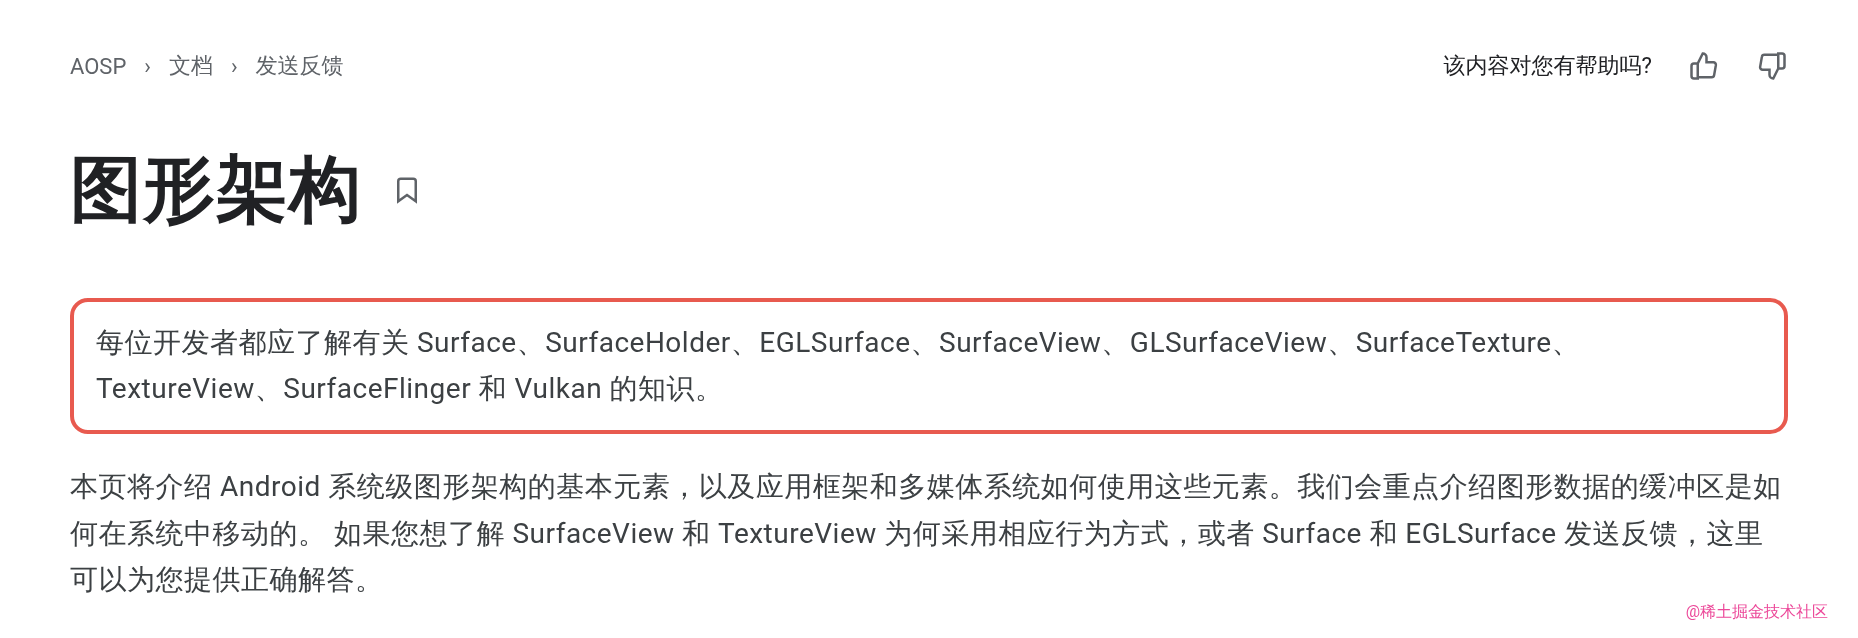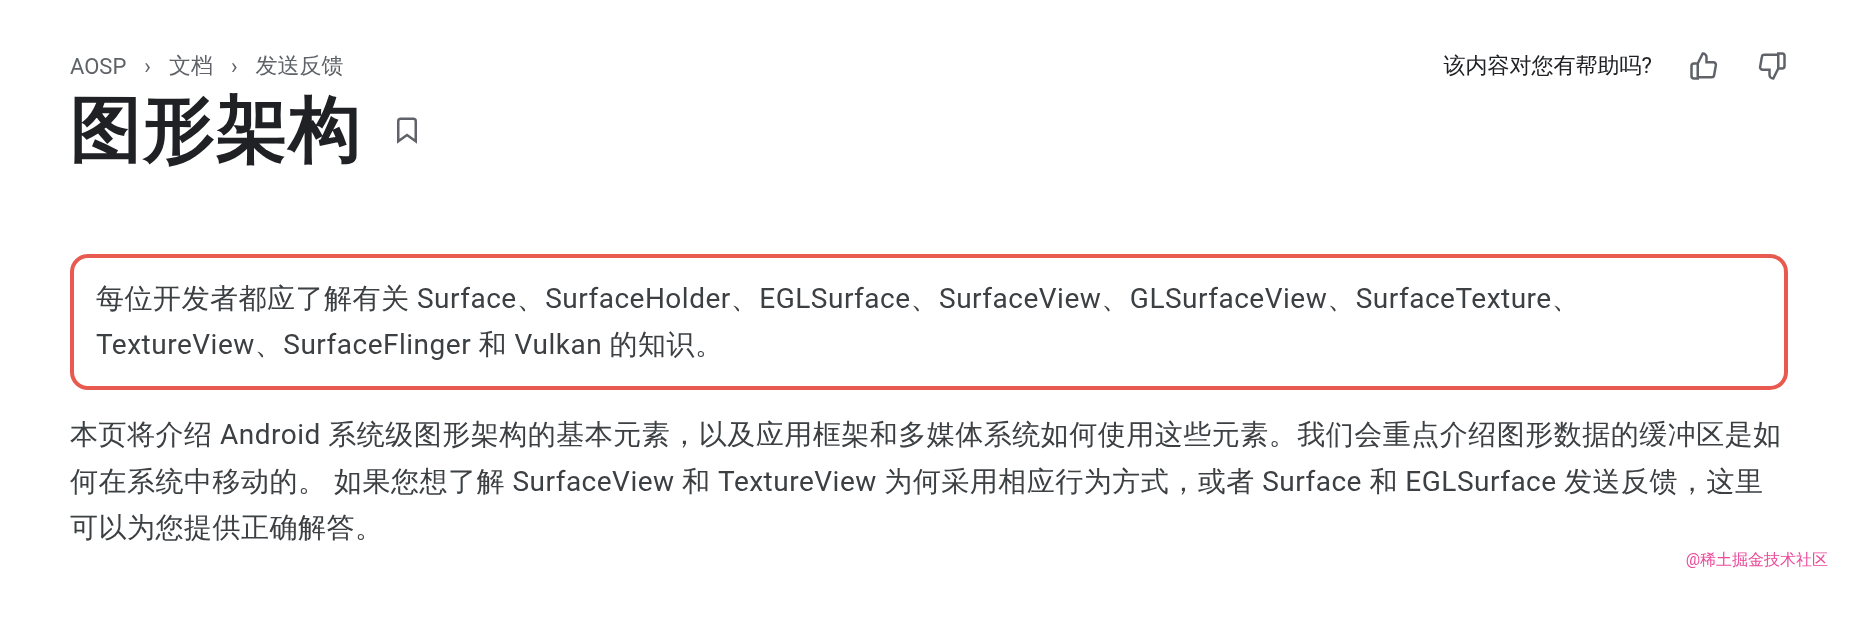--- a/index.html
+++ b/index.html
@@ -12,20 +12,21 @@
       background: #fff;
       color: #202124;
       padding: 50px 70px 30px 70px;
       width: 1858px;
       position: relative;
     }
     .top-row {
       display: flex;
       justify-content: space-between;
       align-items: center;
+      margin-bottom: 60px;
     }
     .breadcrumb {
       display: flex;
       align-items: center;
       gap: 18px;
       font-size: 22px;
       color: #5f6368;
     }
     .breadcrumb a {
       color: #5f6368;
@@ -59,21 +60,21 @@
       width: 30px;
       height: 30px;
       stroke: #5f6368;
       fill: none;
       stroke-width: 2;
     }
     .title-row {
       display: flex;
       justify-content: space-between;
       align-items: center;
-      margin-bottom: 76px;
+      margin-bottom: 60px;
     }
     .title-left {
       display: flex;
       align-items: center;
       gap: 30px;
     }
     h1.page-title {
       font-size: 72px;
       font-weight: 700;
       color: #202124;
@@ -102,21 +103,21 @@
       padding: 20px 42px;
       font-size: 26px;
       color: #202124;
       cursor: pointer;
       font-family: inherit;
     }
     .highlighted-box {
       border: 4px solid #e85a4f;
       border-radius: 18px;
       padding: 18px 22px;
-      margin-bottom: 22px;
+      margin-bottom: 30px;
     }
     .body-text {
       font-size: 28px;
       line-height: 1.65;
       color: #3c4043;
       letter-spacing: 0.5px;
     }
     .watermark {
       position: absolute;
       right: 30px;

